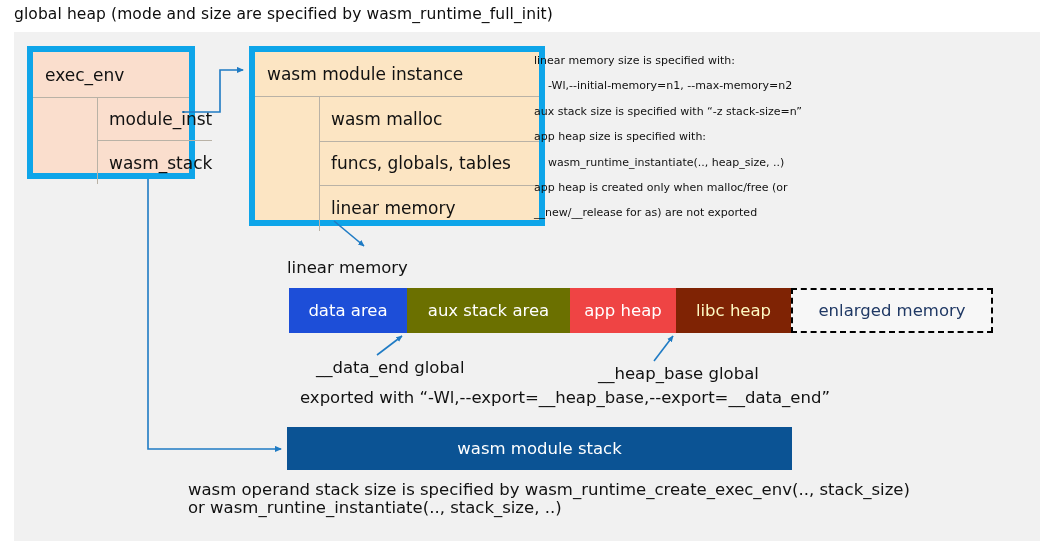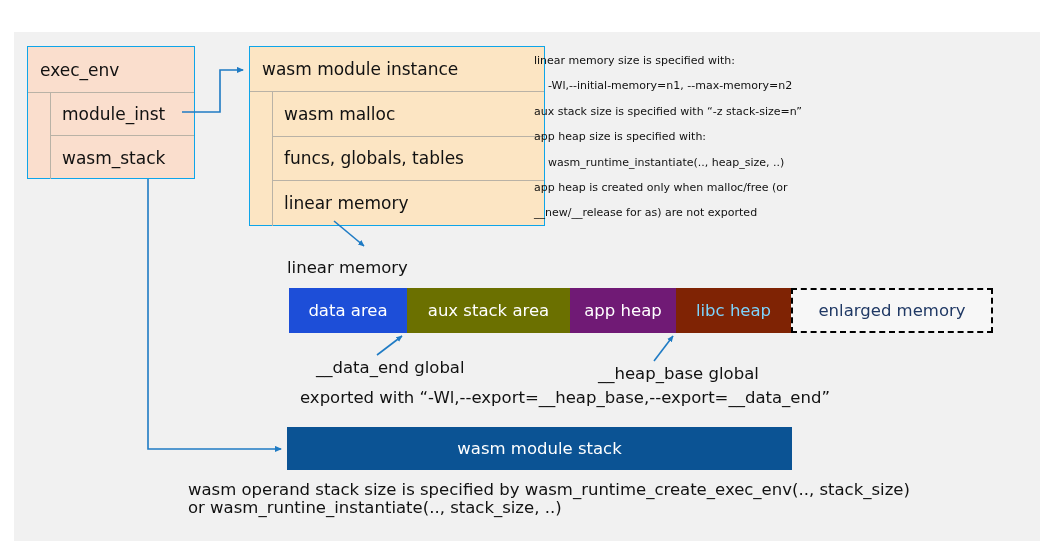--- a/index.html
+++ b/index.html
@@ -24,30 +24,30 @@
     white-space:nowrap;
   }
 
   
   #canvas-panel{
     left:14px;top:32px;width:1026px;height:509px;
     background:#f1f1f1;
   }
 
   
-  .struct{box-sizing:border-box;border:1px solid #0ea5e9;}
+  .struct{box-sizing:border-box;border:6px solid #0ea5e9;}
   .struct .hdr{
     box-sizing:border-box;
     border-bottom:1px solid #b9b2a6;
     display:flex;align-items:center;
     padding-left:12px;
     font-size:17px;
     color:#111;
   }
-  .struct .body{display:flex;box-sizing:border-box;}
+  .struct .body{display:flex;box-sizing:border-box;margin-left:42px;}
   .struct .gutter{box-sizing:border-box;border-right:1px solid #b9b2a6;flex:0 0 auto;}
   .struct .rows{flex:1 1 auto;display:flex;flex-direction:column;}
   .struct .row{
     box-sizing:border-box;
     display:flex;align-items:center;
     padding-left:11px;
     font-size:17px;
     border-bottom:1px solid #b9b2a6;
     color:#111;
   }
@@ -110,20 +110,21 @@
   }
 
   
   #connectors{left:0;top:0;width:1054px;height:547px;pointer-events:none;}
 </style>
 </head>
 <body>
 
 <div class="stage">
 
+  <div class="abs" id="page-title">global heap (mode and size are specified by wasm_runtime_full_init)</div>
 
   <div class="abs" id="canvas-panel"></div>
 
   <div class="abs struct" id="exec-env-box">
     <div class="hdr">exec_env</div>
     <div class="body">
       <div class="gutter"></div>
       <div class="rows">
         <div class="row">module_inst</div>
         <div class="row">wasm_stack</div>
@@ -152,24 +153,24 @@
 __new/__release for as) are not exported</div>
 
   <div class="abs" id="linear-memory-caption">linear memory</div>
   <div class="abs" id="linear-memory-bar">
       <div class="seg" style="width: 118px; background: #1d4ed8; color: rgb(255, 255, 255);">
         <span>data area</span>
       </div>
       <div class="seg" style="width: 163px; background: rgb(107, 112, 0); color: rgb(255, 255, 255);">
         <span>aux stack area</span>
       </div>
-      <div class="seg" style="width: 106px; background: #701a75; color: rgb(255, 255, 255);">
+      <div class="seg" style="width: 106px; background: #ef4444; color: rgb(255, 255, 255);">
         <span>app heap</span>
       </div>
-      <div class="seg" style="width: 115px; background: rgb(127, 35, 4); color: #7dd3fc;">
+      <div class="seg" style="width: 115px; background: rgb(127, 35, 4); color: #fef9c3;">
         <span>libc heap</span>
       </div>
       <div class="seg enlarged" style="width: 202px; color: rgb(31, 56, 100);">
         <span>enlarged memory</span>
       </div>
     </div>
 
   <div class="abs" id="data-end-label">__data_end global</div>
   <div class="abs" id="heap-base-label">__heap_base global</div>
   <div class="abs" id="export-note">exported with “-Wl,--export=__heap_base,--export=__data_end”</div>

